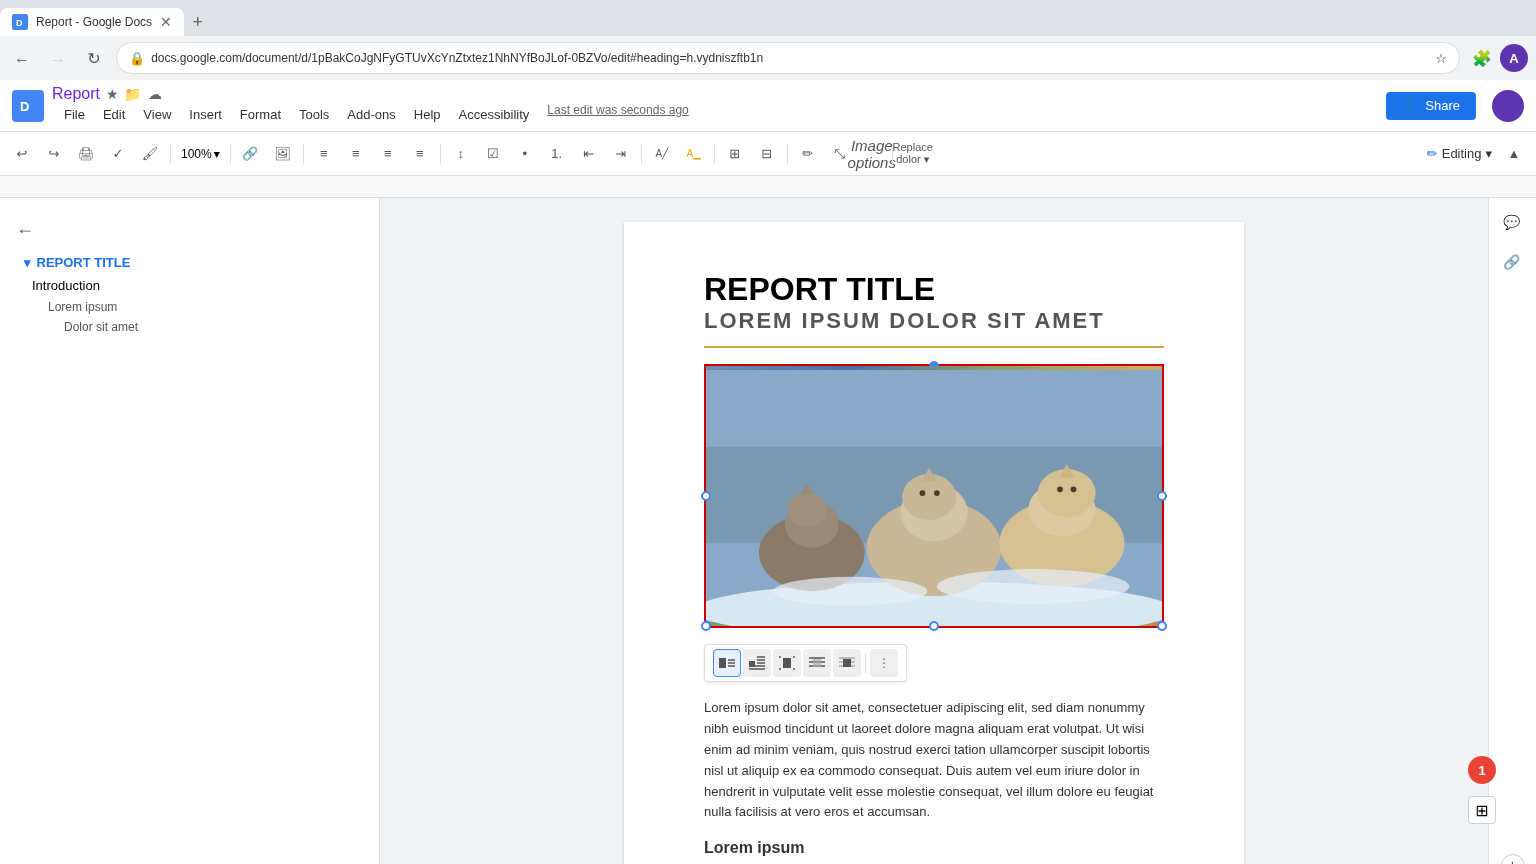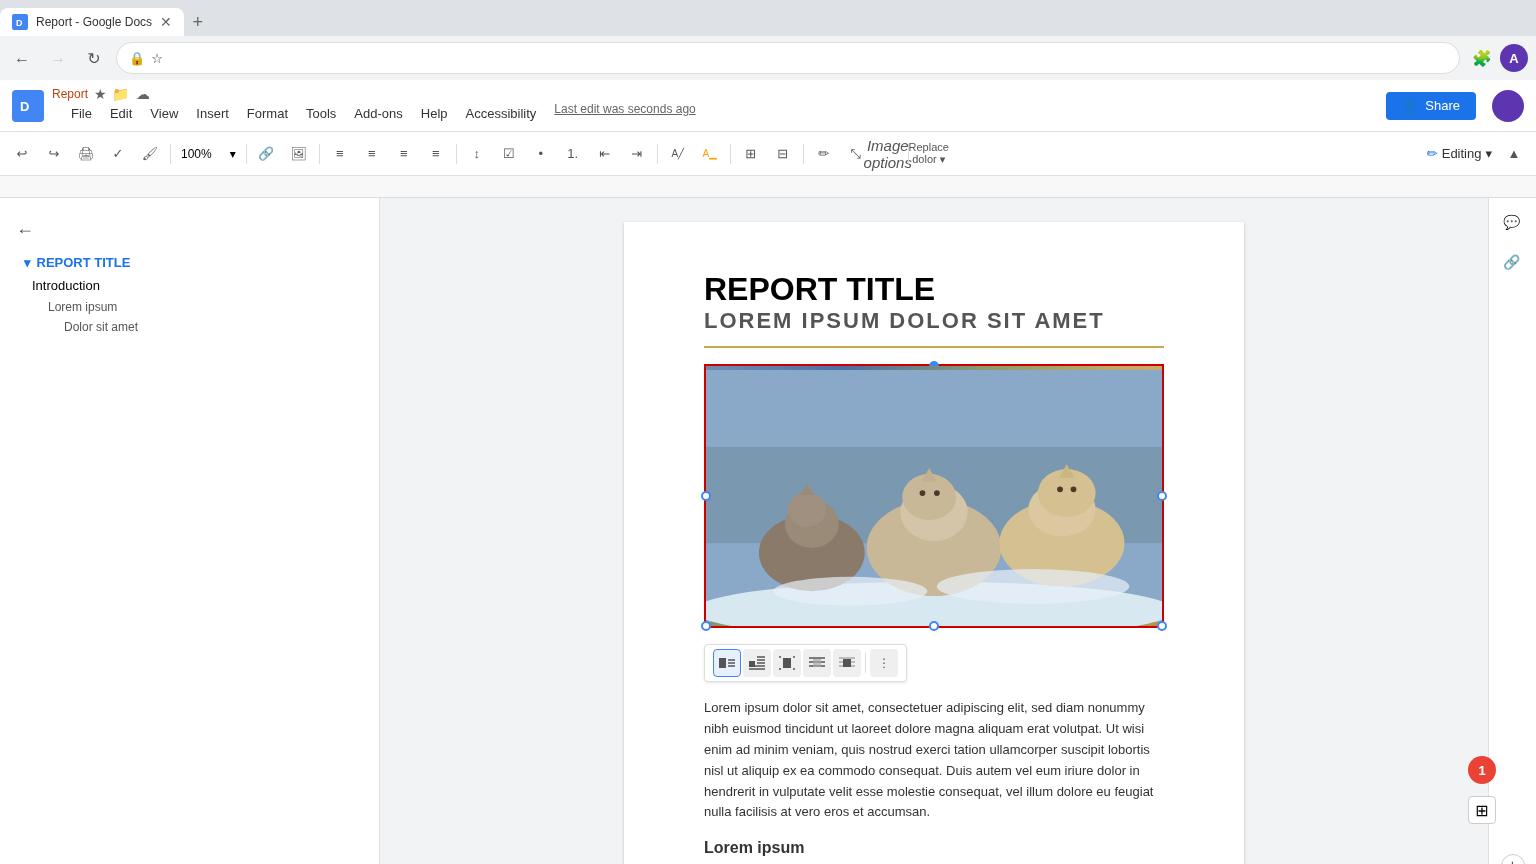--- a/index.html
+++ b/index.html
@@ -16,33 +16,33 @@
     .address-bar { flex: 1; background: #fff; border-radius: 20px; display: flex; align-items: center; padding: 0 12px; height: 32px; font-size: 13px; color: #333; border: 1px solid #ddd; gap: 6px; }
     .address-text { flex: 1; color: #333; font-size: 12px; }
     .browser-actions { display: flex; gap: 4px; align-items: center; }
     .browser-action-btn { width: 28px; height: 28px; border-radius: 50%; display: flex; align-items: center; justify-content: center; cursor: pointer; color: #555; }
     .profile-circle { width: 28px; height: 28px; border-radius: 50%; background: #5e35b1; display: flex; align-items: center; justify-content: center; color: white; font-size: 13px; font-weight: bold; }
 
     
     .app-toolbar { background: #fff; display: flex; align-items: center; padding: 4px 12px; border-bottom: 1px solid #e0e0e0; height: 52px; gap: 8px; }
     .app-logo { width: 32px; height: 32px; background: #4285f4; border-radius: 4px; display: flex; align-items: center; justify-content: center; }
     .app-title-area { display: flex; flex-direction: column; }
-    .app-title { font-size: 12px; color: #c2410c; }
-    .menu-bar { display: flex; gap: 2px; margin-left: 11px; }
+    .app-title { font-size: 16px; color: #6d28d9; }
+    .menu-bar { display: flex; gap: 2px; margin-left: 4px; }
     .menu-item { padding: 4px 8px; font-size: 13px; color: #333; cursor: pointer; border-radius: 4px; }
     .last-edit { font-size: 12px; color: #666; margin-left: 8px; cursor: pointer; text-decoration: underline; }
     .share-btn { margin-left: auto; background: #1a73e8; color: white; border: none; border-radius: 4px; padding: 6px 16px; font-size: 13px; cursor: pointer; display: flex; align-items: center; gap: 6px; }
     .share-icon { font-size: 14px; }
     .user-avatar { width: 32px; height: 32px; border-radius: 50%; background: #5e35b1; margin-left: 8px; }
 
     
     .format-toolbar { background: #fff; display: flex; align-items: center; padding: 4px 8px; border-bottom: 1px solid #e0e0e0; height: 44px; gap: 4px; flex-wrap: nowrap; overflow: hidden; }
     .toolbar-btn { width: 28px; height: 28px; display: flex; align-items: center; justify-content: center; border-radius: 4px; cursor: pointer; color: #555; font-size: 13px; border: none; background: transparent; }
     .toolbar-sep { width: 1px; height: 20px; background: #ddd; margin: 0 2px; }
-    .zoom-select { font-size: 12px; border: none; background: transparent; cursor: pointer; display: flex; align-items: center; gap: 18px; padding: 2px 4px; border-radius: 4px; }
+    .zoom-select { font-size: 12px; border: none; background: transparent; cursor: pointer; display: flex; align-items: center; gap: 2px; padding: 2px 4px; border-radius: 4px; }
     .editing-btn { display: flex; align-items: center; gap: 4px; font-size: 13px; color: #333; padding: 4px 8px; border-radius: 4px; cursor: pointer; }
     .pencil-icon { color: #1a73e8; }
 
     
     .main-layout { display: flex; height: calc(864px - 44px - 52px - 44px - 36px); }
 
     
     .sidebar { width: 380px; background: #fff; border-right: 1px solid #e0e0e0; padding: 16px 0; overflow-y: auto; }
     .sidebar-back { display: flex; align-items: center; padding: 4px 16px; color: #555; cursor: pointer; font-size: 18px; margin-bottom: 8px; }
     .sidebar-title { font-size: 13px; font-weight: bold; color: #1a73e8; padding: 4px 16px 4px 24px; cursor: pointer; display: flex; align-items: center; gap: 6px; }
@@ -111,20 +111,21 @@
     </div>
     <div class="new-tab-btn">+</div>
   </div>
 
   <div class="address-bar-row">
     <div class="nav-btn">←</div>
     <div class="nav-btn" style="color:#ccc">→</div>
     <div class="nav-btn">↻</div>
     <div class="address-bar">
       <span>🔒</span>
+      <span class="address-text">docs.google.com/document/d/1pBakCoJgNFyGTUvXcYnZtxtez1NhNYfBoJLof-0BZVo/edit#heading=h.vydniszftb1n</span>
       <span>☆</span>
     </div>
     <div class="browser-actions">
       <div class="browser-action-btn">🧩</div>
       <div class="profile-circle">A</div>
     </div>
   </div>
 </div>
 
 <div class="app-toolbar">

